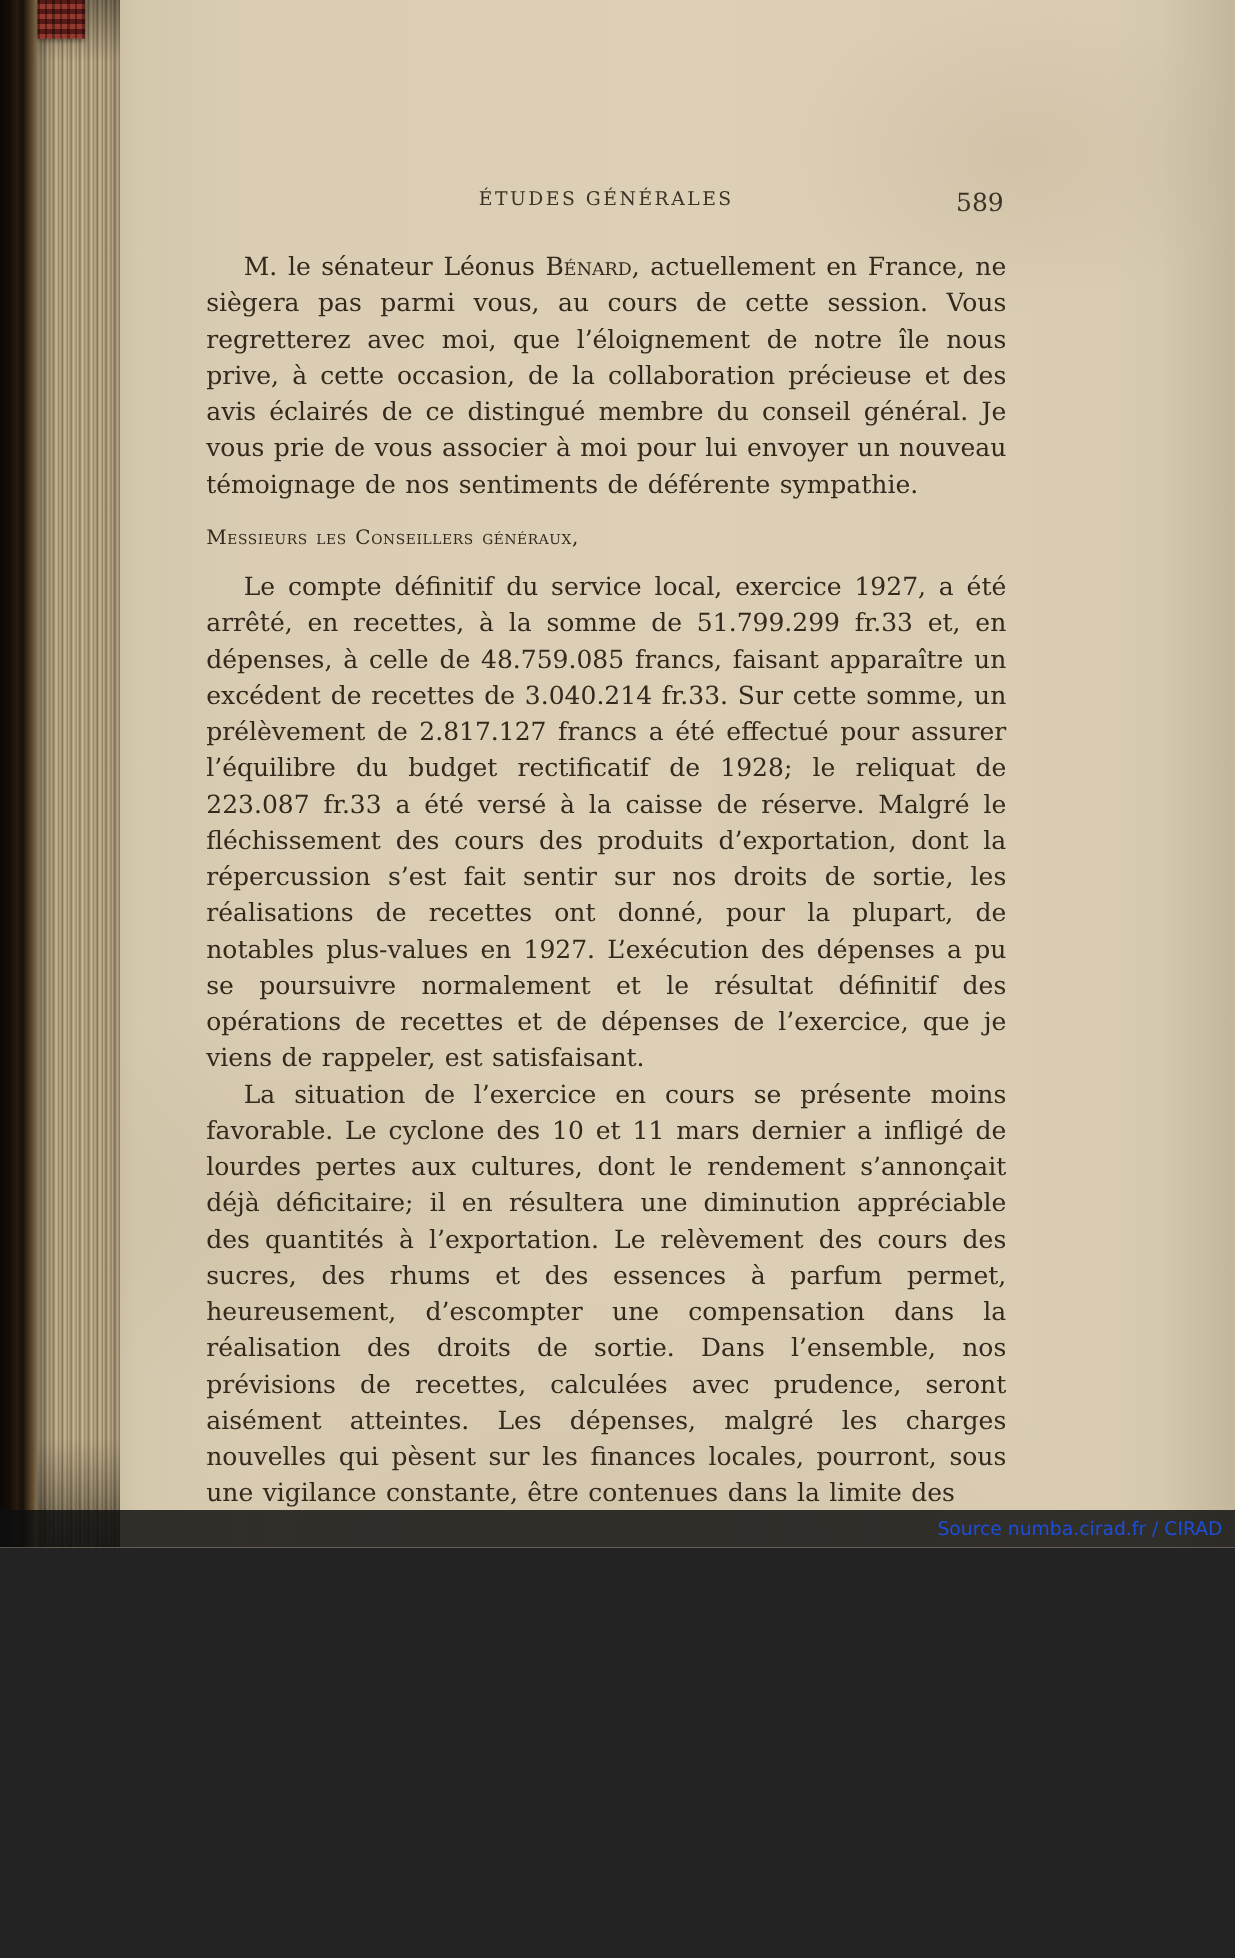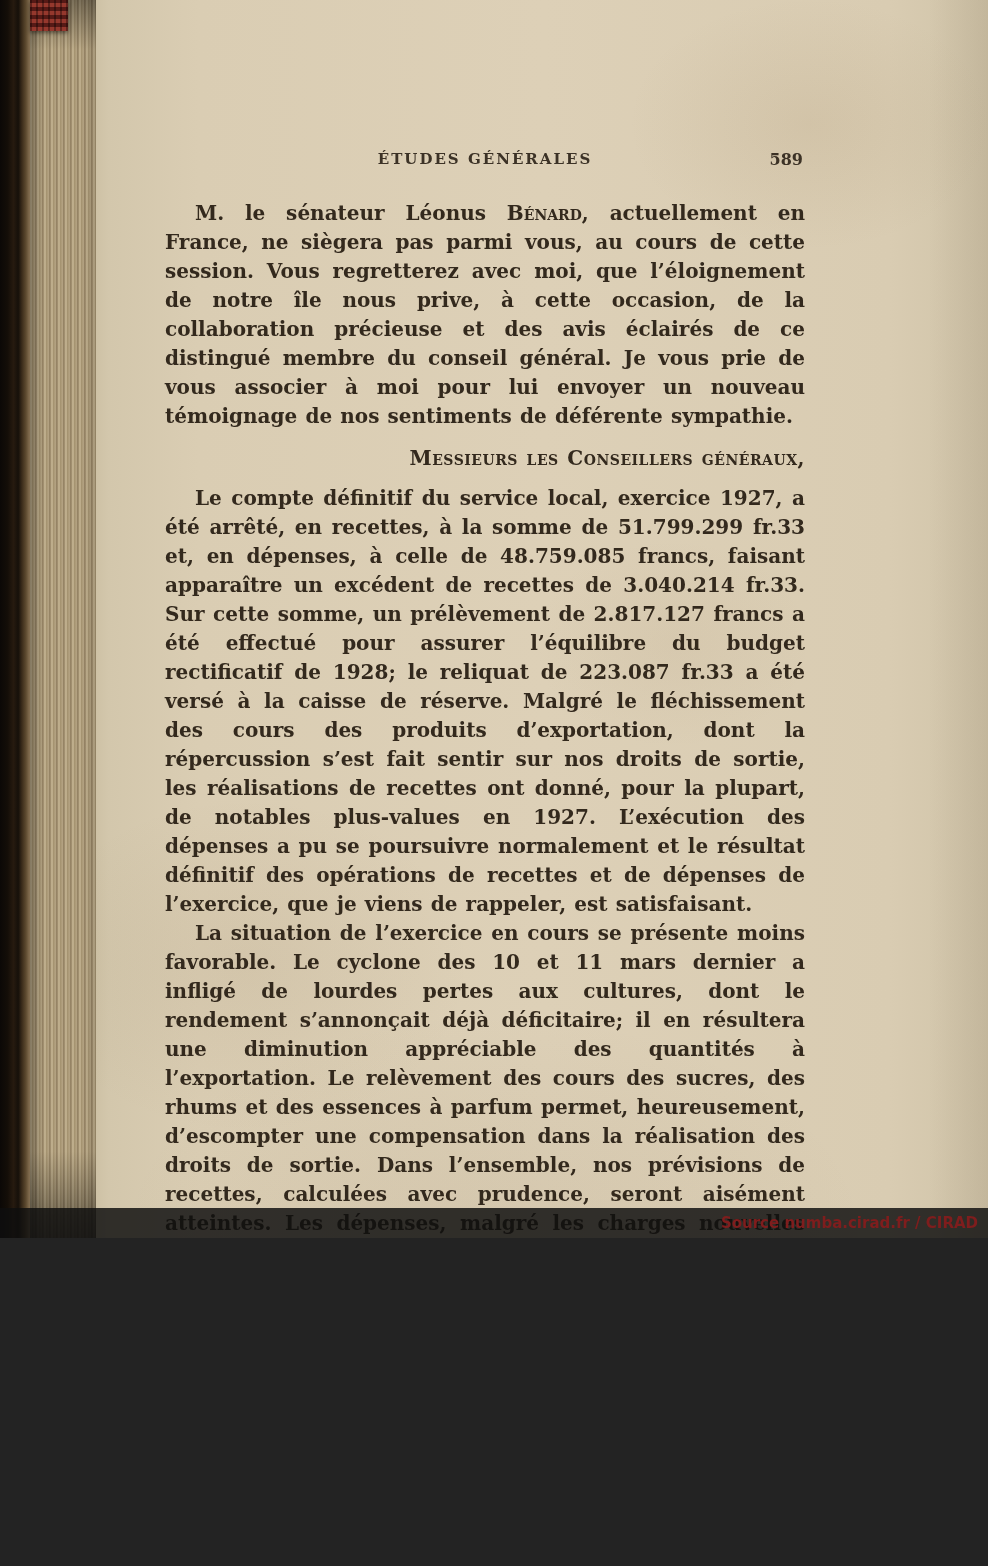--- a/index.html
+++ b/index.html
@@ -5,21 +5,20 @@
   * { margin:0; padding:0; box-sizing:border-box; }
   html, body { background:#232323; }
 
   .scan {
     position:relative;
     width:988px; height:1238px;
     margin:0 auto;
     overflow:hidden;
     font-family:"DejaVu Serif", serif;
     background:#d8ccb2;
-    font-weight:bold;
   }
 
   
   .page {
     position:absolute; inset:0;
     background:
       linear-gradient(90deg,
         #a99b7d 0%, #c2b597 7%, #d3c7ac 11%,
         #dacdb3 20%, #ddd0b7 55%, #d9ccb2 90%, #cfc3a8 100%),
       #d8ccb2;
@@ -72,48 +71,48 @@
   .page-header {
     position:relative; height:24px;
   }
   .running-title {
     display:block; text-align:center;
     font-size:15px; letter-spacing:2px;
     color:#3c3226;
   }
   .page-number {
     position:absolute; right:2px; top:0;
-    font-size:16px; color:#3c3226;
+    font-size:20px; color:#3c3226;
   }
 
   .body-text {
     margin-top:25px;
     font-size:20px; line-height:29px;
     text-align:justify;
     word-spacing:0.06em;
   }
   .body-text p { text-indent:30px; }
   .body-text p.noindent { text-indent:0; }
   .sc { font-variant:small-caps; }
 
   .section-heading {
-    text-align:right; text-indent:0 !important;
+    text-align:left; text-indent:0 !important;
     font-variant:small-caps;
-    font-size:20px; letter-spacing:0.5px;
+    font-size:16px; letter-spacing:0.5px;
     margin:13px 0 11px 0;
   }
 
   
   .footer-bar {
     position:absolute; left:0; right:0; bottom:0; height:30px; z-index:9;
     background:rgba(14,14,14,0.83);
     display:flex; align-items:center; justify-content:flex-end;
     padding-right:10px;
     font-family:"DejaVu Sans", sans-serif;
-    font-size:15px; color:#7f1d1d;
+    font-size:15px; color:#1d4ed8;
   }
 </style>
 </head>
 <body>
 
 <div class="scan">
 
   <div class="page"></div>
 
   <div class="spine">

